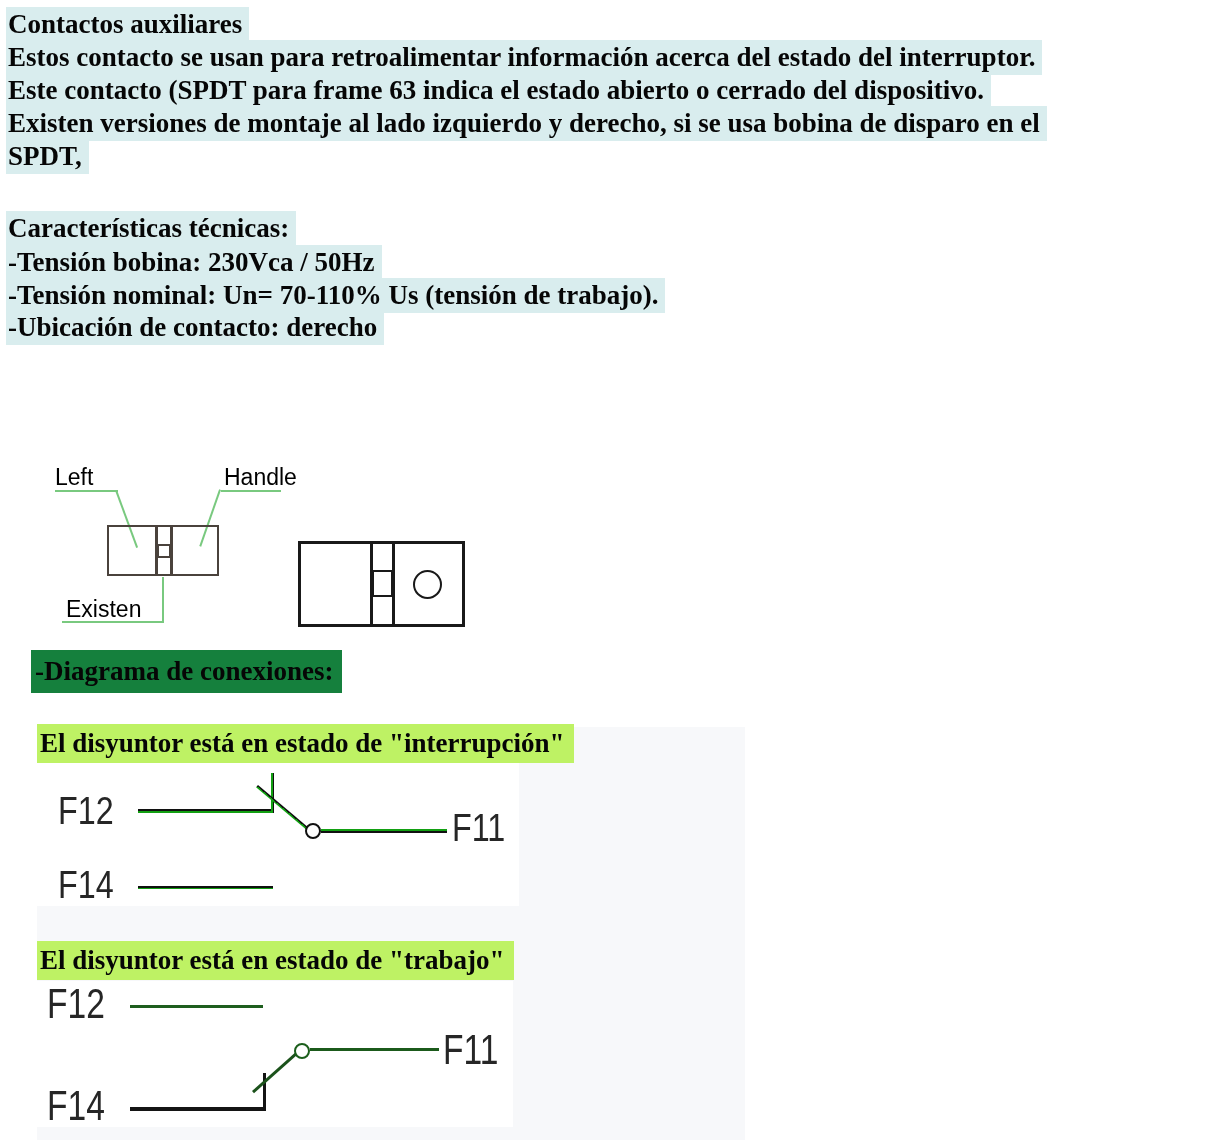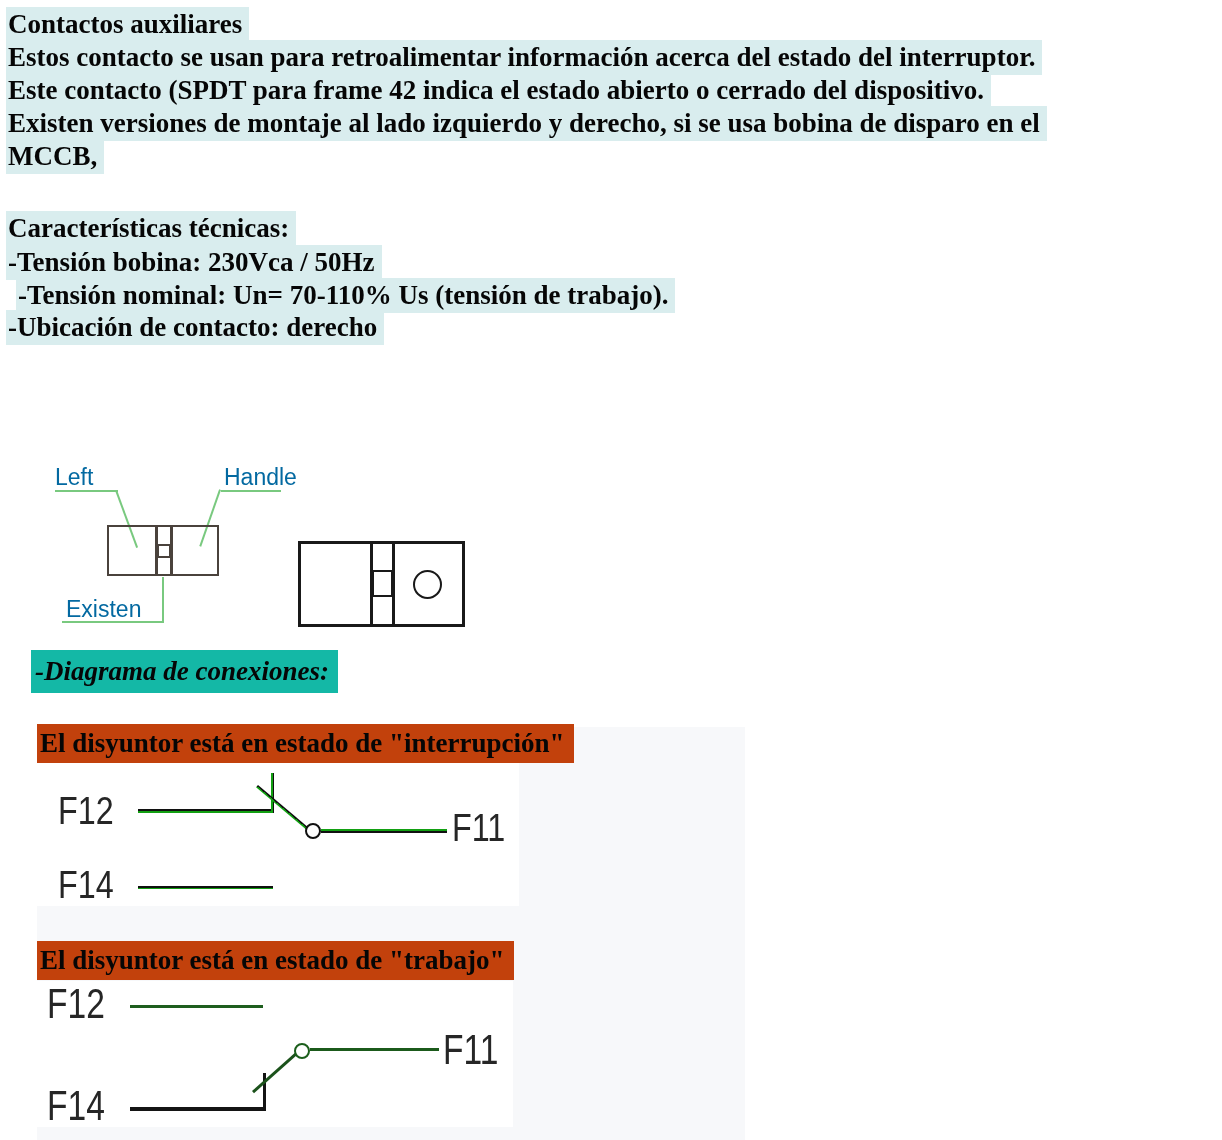--- a/index.html
+++ b/index.html
@@ -1,26 +1,26 @@
 <!DOCTYPE html>
 <html><head>
 <meta charset="utf-8">
 <style>
   html,body{margin:0;padding:0;width:1222px;height:1140px;background:#ffffff;overflow:hidden;
             font-family:"Liberation Serif",serif;}
   
   .tline{position:absolute;white-space:nowrap;font:700 27px/33px "Liberation Serif",serif;color:#060606;}
   .hl{background:#d9edee;padding:2px 7px 3px 2px;}
-  .hl-big{background:#c2410c;padding:4px 9px 5px 3px;}
-  .hl-mid{background:#14b8a6;padding:6px 9px 7px 4px;font-style:italic;}
+  .hl-big{background:#bef264;padding:4px 9px 5px 3px;}
+  .hl-mid{background:#15803d;padding:6px 9px 7px 4px;}
   
   .panel{position:absolute;left:37px;top:727px;width:708px;height:413px;background:#f7f8fa;}
   .figbg{position:absolute;background:#ffffff;}
   
-  .mlabel{position:absolute;white-space:nowrap;font:23px/26px "Liberation Sans",sans-serif;color:#0369a1;}
+  .mlabel{position:absolute;white-space:nowrap;font:23px/26px "Liberation Sans",sans-serif;color:#000000;}
   .lead{position:absolute;height:2px;background:#79c97f;transform-origin:0 0;}
   .leadv{position:absolute;width:2px;background:#79c97f;}
   .obox{position:absolute;box-sizing:border-box;background:transparent;}
   .seg{position:absolute;}
   
   .term{position:absolute;white-space:nowrap;color:#262626;transform-origin:0 0;
         font-family:"Liberation Sans",sans-serif;}
   .t1{font-size:38px;line-height:34px;transform:scaleX(0.85);}
   .t2{font-size:43px;line-height:38px;transform:scaleX(0.78);}
   .wire{position:absolute;transform-origin:0 0;}
@@ -29,29 +29,29 @@
   .w-dg{background:#1b5a1b;}
   .w-bk{background:#141414;}
   .node{position:absolute;box-sizing:border-box;border-radius:50%;background:#fff;}
 </style>
 </head>
 <body>
 
 <div>
   <div class="tline" style="left:6px;top:8px"><span class="hl">Contactos auxiliares</span></div>
   <div class="tline" style="left:6px;top:41px"><span class="hl">Estos contacto se usan para retroalimentar información acerca del estado del interruptor.</span></div>
-  <div class="tline" style="left:6px;top:74px"><span class="hl">Este contacto (SPDT para frame 42 indica el estado abierto o cerrado del dispositivo.</span></div>
+  <div class="tline" style="left:6px;top:74px"><span class="hl">Este contacto (SPDT para frame 63 indica el estado abierto o cerrado del dispositivo.</span></div>
   <div class="tline" style="left:6px;top:107px"><span class="hl">Existen versiones de montaje al lado izquierdo y derecho, si se usa bobina de disparo en el</span></div>
-  <div class="tline" style="left:6px;top:140px"><span class="hl">MCCB,</span></div>
+  <div class="tline" style="left:6px;top:140px"><span class="hl">SPDT,</span></div>
 </div>
 
 <div>
   <div class="tline" style="left:6px;top:212px"><span class="hl">Características técnicas:</span></div>
   <div class="tline" style="left:6px;top:246px"><span class="hl">-Tensión bobina: 230Vca / 50Hz</span></div>
-  <div class="tline" style="left:16px;top:279px"><span class="hl">-Tensión nominal: Un= 70-110% Us (tensión de trabajo).</span></div>
+  <div class="tline" style="left:6px;top:279px"><span class="hl">-Tensión nominal: Un= 70-110% Us (tensión de trabajo).</span></div>
   <div class="tline" style="left:6px;top:311px"><span class="hl">-Ubicación de contacto: derecho</span></div>
 </div>
 
 <div>
   <div class="mlabel" style="left:55px;top:464px">Left</div>
   <div class="mlabel" style="left:224px;top:464px">Handle</div>
   <div class="mlabel" style="left:66px;top:596px">Existen</div>
 
   <div class="lead" style="left:55px;top:490px;width:63px"></div>
   <div class="lead" style="left:117px;top:490px;width:61px;transform:rotate(69.8deg)"></div>

